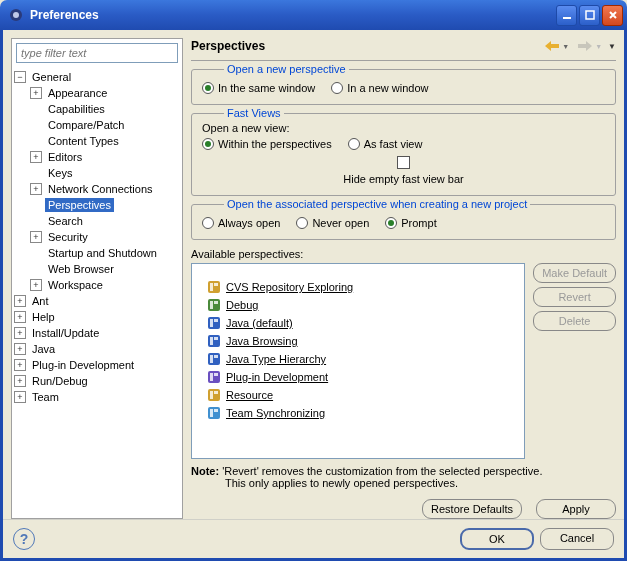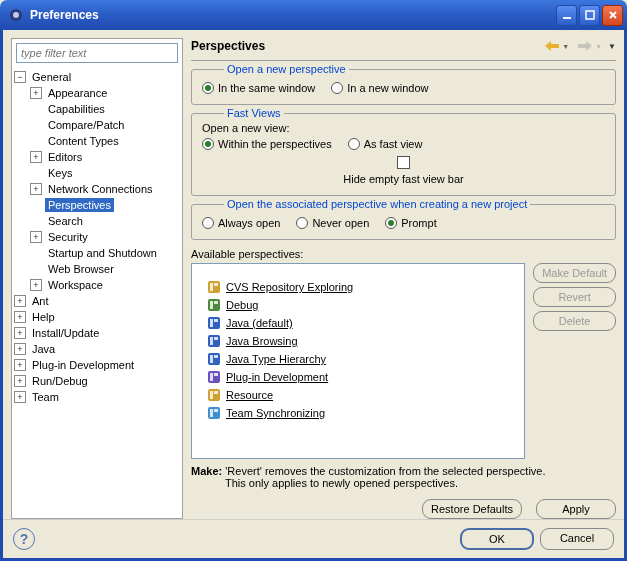--- a/index.html
+++ b/index.html
@@ -340,21 +340,21 @@
             </div>
           </div>
         <div class="persp-btns">
           <div class="btn disabled">Make Default</div>
           <div class="btn disabled">Revert</div>
           <div class="btn disabled">Delete</div>
         </div>
       </div>
 
       <div class="note">
-        <b>Make:</b>&nbsp;<span>'Revert' removes the customization from the selected perspective.</span><br>
+        <b>Note:</b>&nbsp;<span>'Revert' removes the customization from the selected perspective.</span><br>
         <span style="display:inline-block;width:34px"></span><span>This only applies to newly opened perspectives.</span>
       </div>
 
       <div class="bottom-btns">
         <div class="btn">Restore Defaults</div>
         <div class="btn">Apply</div>
       </div>
     </div>
   </div>
 

